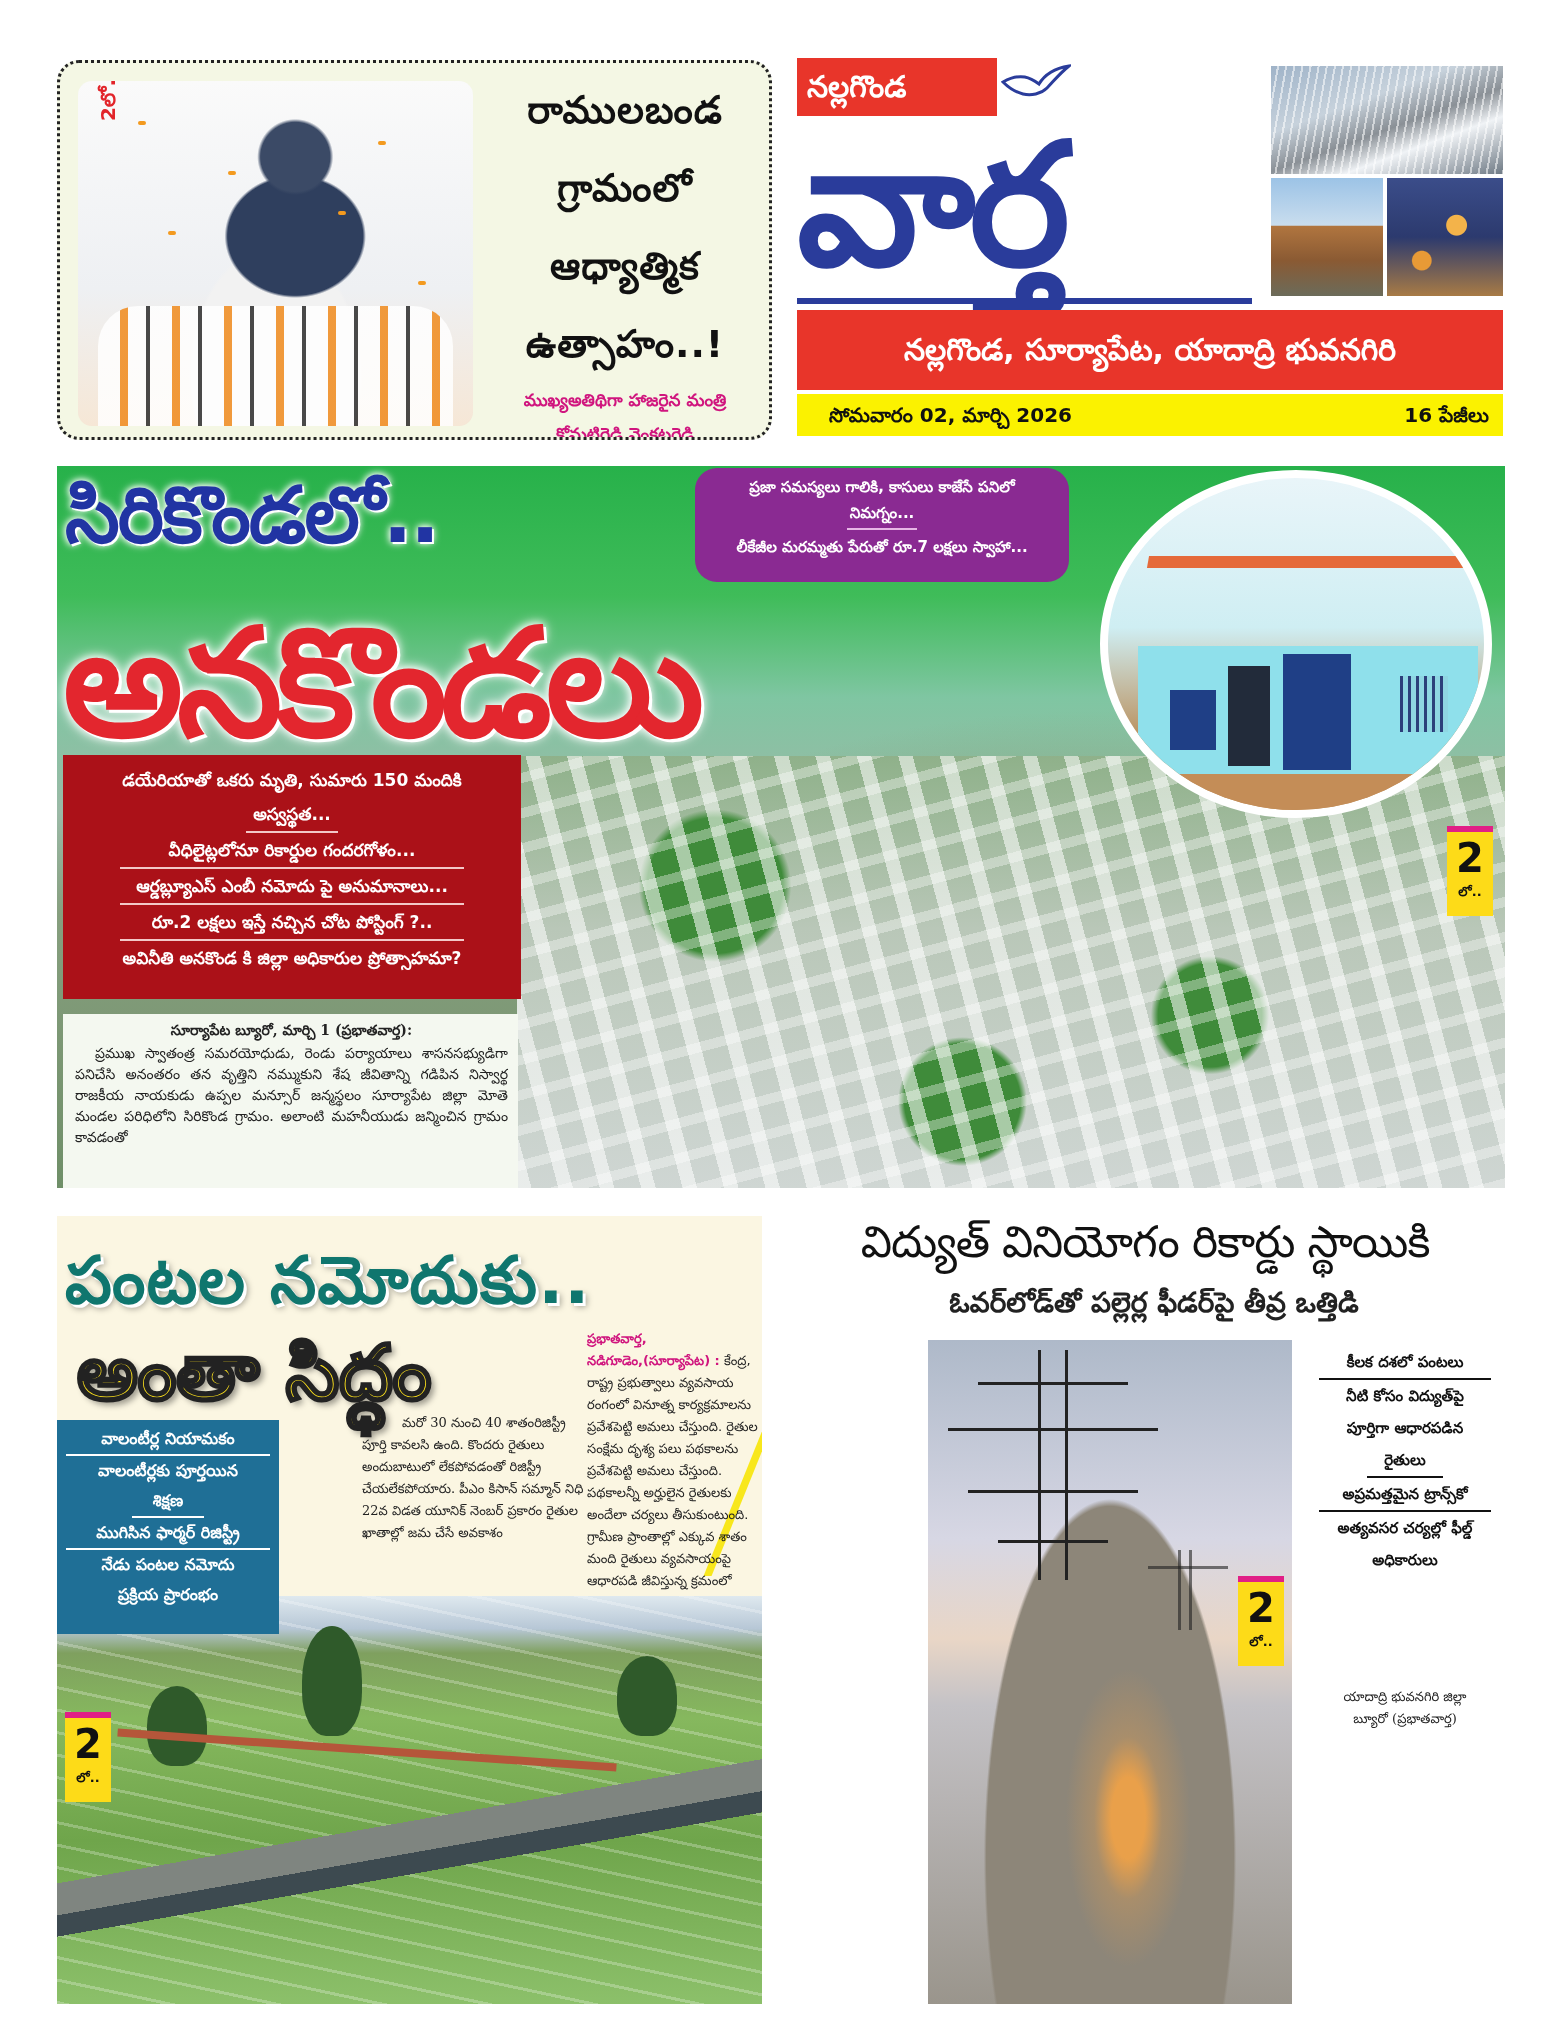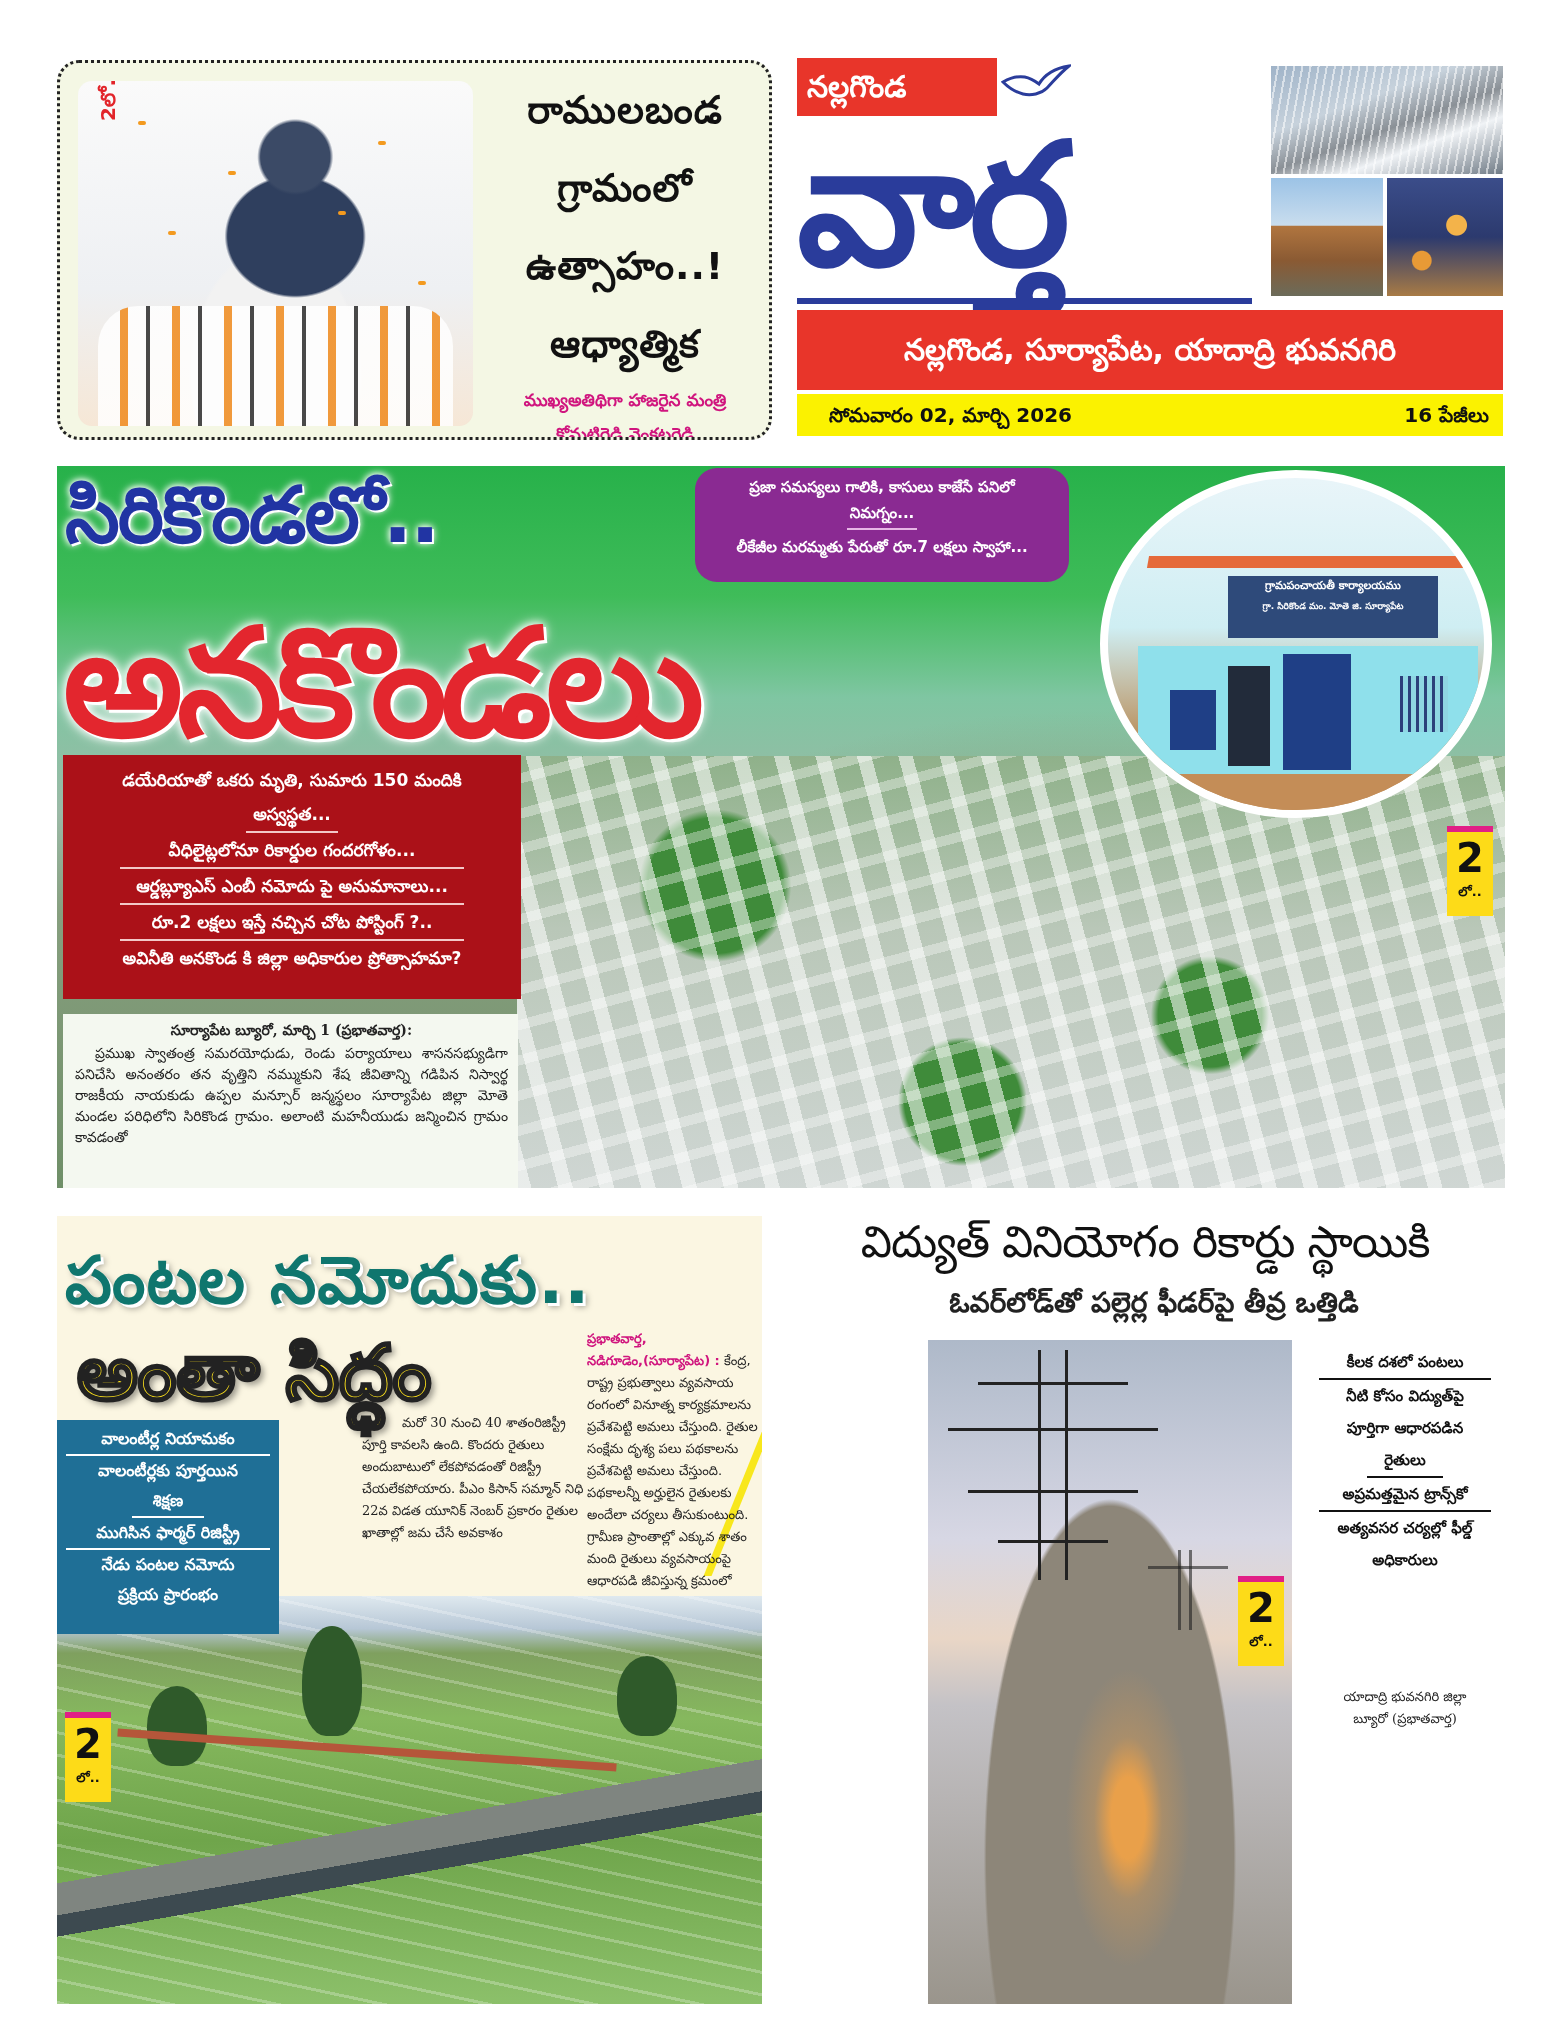--- a/index.html
+++ b/index.html
@@ -228,22 +228,22 @@
     <span class="confetti" style="left:300px;top:60px"></span>
     <span class="confetti" style="left:260px;top:130px"></span>
     <span class="confetti" style="left:90px;top:150px"></span>
     <span class="confetti" style="left:340px;top:200px"></span>
     <span class="confetti" style="left:150px;top:90px"></span>
     <div class="crowd"></div>
   </div>
   <div class="teaser-text">
     <div class="teaser-line">రాములబండ</div>
     <div class="teaser-line">గ్రామంలో</div>
+    <div class="teaser-line">ఆధ్యాత్మిక</div>
     <div class="teaser-line">ఉత్సాహం..!</div>
-    <div class="teaser-line">ఆధ్యాత్మిక</div>
     <div class="teaser-sub">ముఖ్యఅతిథిగా హాజరైన మంత్రి</div>
     <div class="teaser-sub">కోమటిరెడ్డి వెంకటరెడ్డి</div>
   </div>
 </section>
 
 <header class="mast">
   <div class="mast-city">నల్లగొండ</div>
   <svg class="mast-bird" viewBox="0 0 70 40">
     <path d="M2 18 C20 8, 30 14, 38 20 C44 10, 56 4, 68 2 C58 10, 52 18, 46 24 C40 30, 30 32, 22 30 C14 28, 8 24, 2 18 Z" fill="#fff" stroke="#2a3c9b" stroke-width="3"></path>
   </svg>
@@ -266,24 +266,20 @@
 
   <div class="lead-callout">
     <div class="l">ప్రజా సమస్యలు గాలికి, కాసులు కాజేసే పనిలో</div>
     <div class="l">నిమగ్నం...</div>
     <div class="rule"></div>
     <div class="l">లీకేజీల మరమ్మతు పేరుతో రూ.7 లక్షలు స్వాహా...</div>
   </div>
 
   <div class="lead-circle">
     <div class="bldg-roof"></div>
-    <div class="bldg-sign">
-      <div>గ్రామపంచాయతీ కార్యాలయము</div>
-      <div style="font-size:9px">గ్రా. సిరికొండ  మం. మోతె  జి. సూర్యాపేట</div>
-    </div>
     <div class="bldg-body"></div>
     <div class="bldg-board2"></div>
     <div class="bldg-door"></div>
     <div class="bldg-board"></div>
     <div class="bldg-win"></div>
     <div class="bldg-floor"></div>
   </div>
 
   <div class="turn-badge" style="left:1390px;top:360px">
     <span class="n">2</span>

